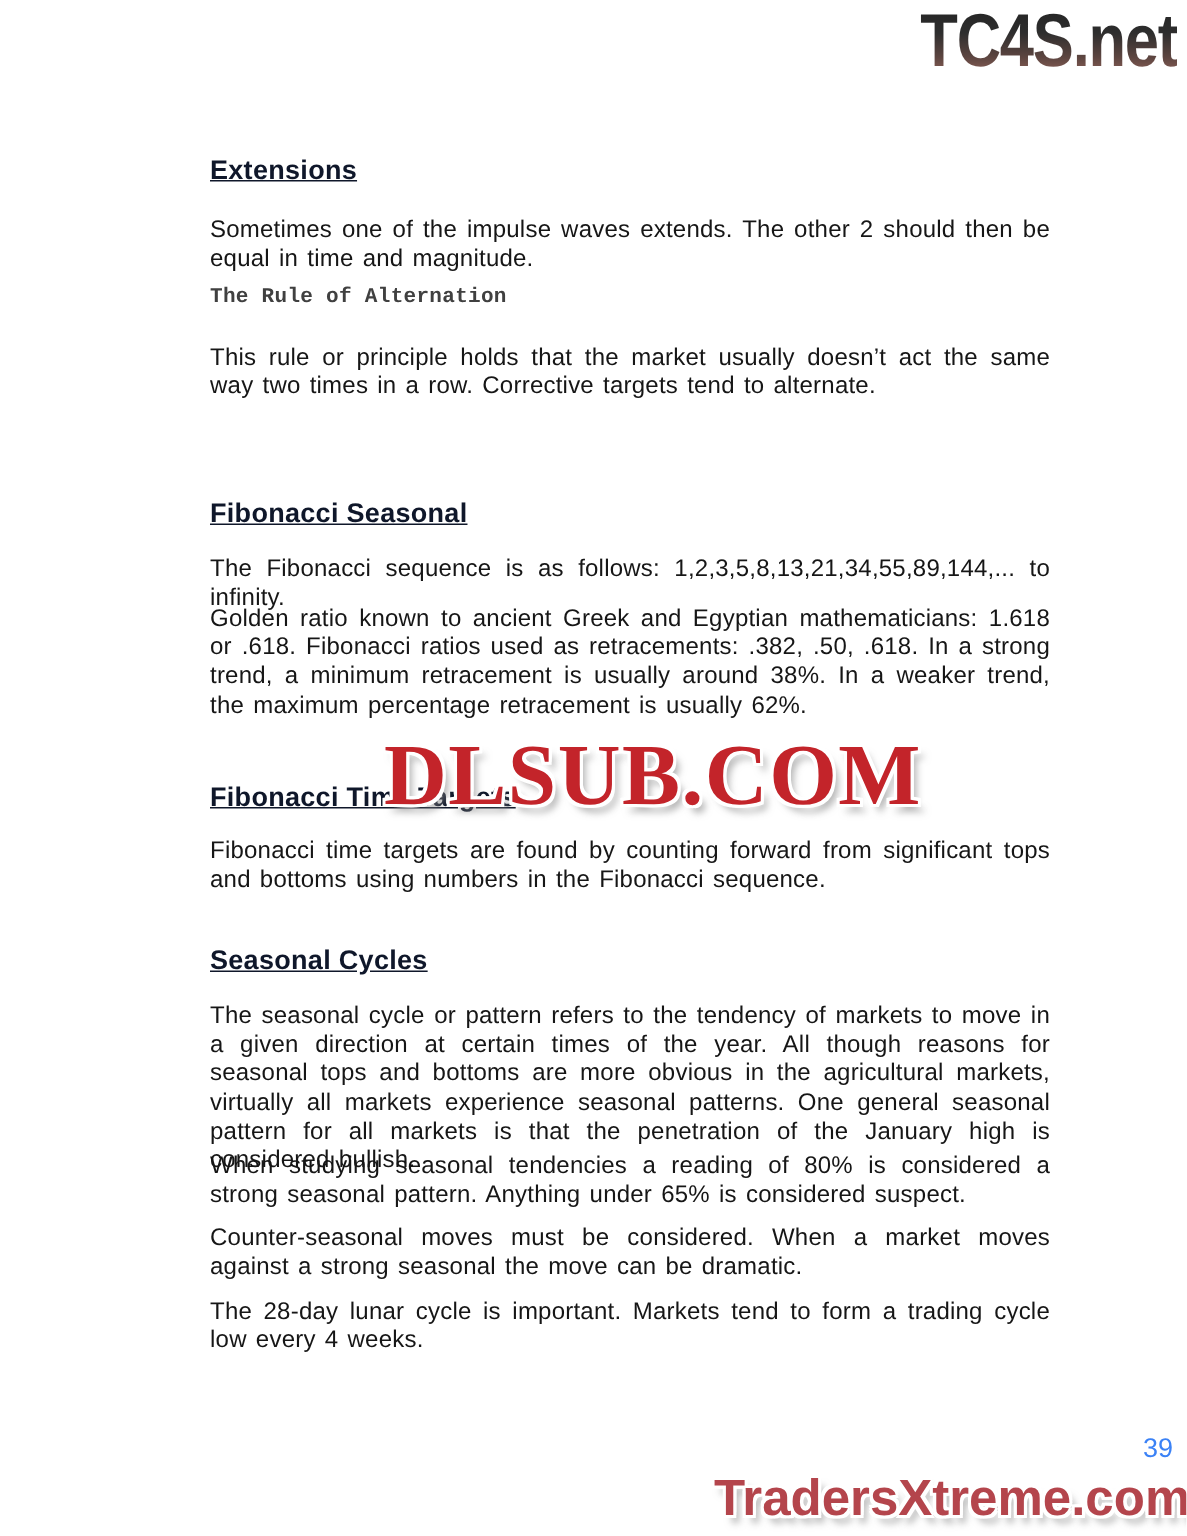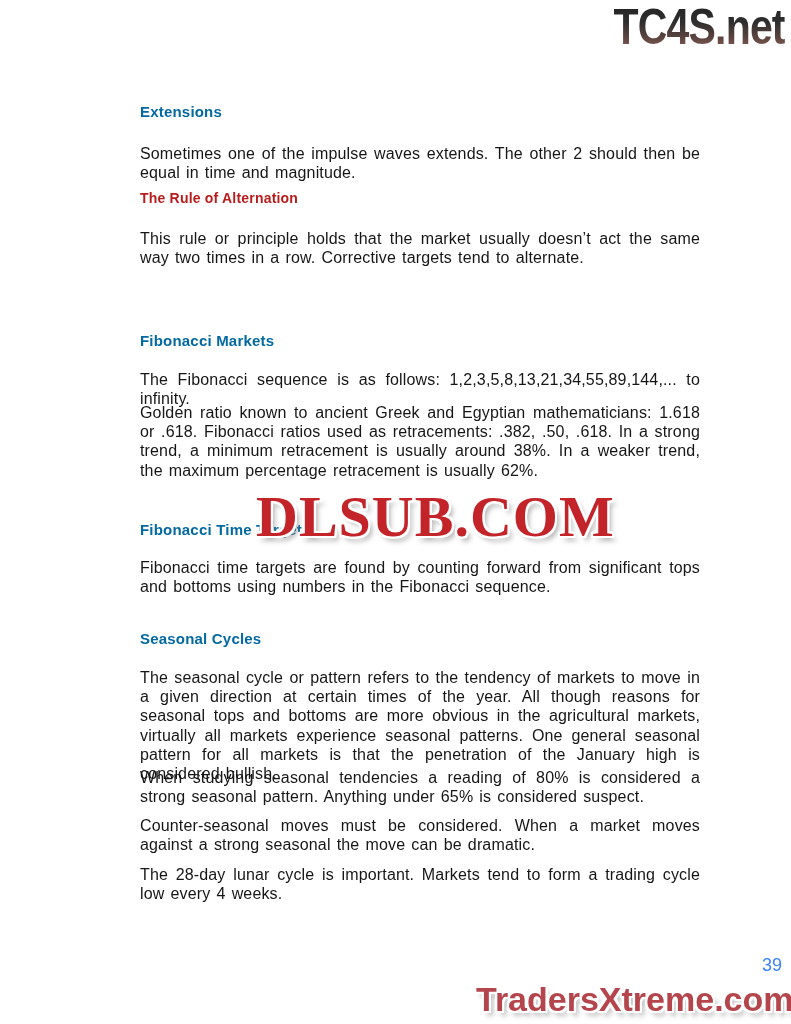--- a/index.html
+++ b/index.html
@@ -15,30 +15,32 @@
   .body-text {
     font-size: 16px;
     line-height: 19.2px;
     color: #161616;
     letter-spacing: 0.15px;
     word-spacing: 1.5px;
     text-align: justify;
     text-align-last: left;
   }
   .h-blue {
-    font-size: 15px;
+    font-size: 18px;
     font-weight: bold;
-    color: #0369a1;
+    color: #0f172a;
     letter-spacing: 0.2px;
+    text-decoration: underline;
   }
   .h-black {
     font-size: 14px;
     font-weight: bold;
-    color: #b91c1c;
+    color: #404040;
     letter-spacing: 0.2px;
+    font-family: Liberation Mono, monospace;
   }
   
   .tc4s {
     position: absolute;
     top: 2px;
     right: 6px;
     margin: 0;
     font-family: "Liberation Sans", sans-serif;
     font-weight: bold;
     font-size: 50px;
@@ -103,21 +105,21 @@
 
 <div class="page">
 
   <div class="tc4s">TC4S.net</div>
 
   <h1 class="abs h-blue" style="top:103px">Extensions</h1>
   <p class="abs body-text" style="top:144px">Sometimes one of the impulse waves extends.  The other 2 should then be equal in time and magnitude.</p>
   <h2 class="abs h-black" style="top:190px">The Rule of Alternation</h2>
   <p class="abs body-text" style="top:229px">This rule or principle holds that the market usually doesn’t act the same way two times in a row.  Corrective targets tend to alternate.</p>
 
-  <h1 class="abs h-blue" style="top:332px">Fibonacci Markets</h1>
+  <h1 class="abs h-blue" style="top:332px">Fibonacci Seasonal</h1>
   <p class="abs body-text" style="top:370px">The Fibonacci sequence is as follows: 1,2,3,5,8,13,21,34,55,89,144,... to infinity.</p>
   <p class="abs body-text" style="top:403px">Golden ratio known to ancient Greek and Egyptian mathematicians: 1.618 or .618.  Fibonacci ratios used as retracements: .382, .50, .618.  In a strong trend, a minimum retracement is usually around 38%. In a weaker trend, the maximum percentage retracement is usually 62%.</p>
 
   <div class="dlsub outline-red">DLSUB.COM</div>
 
   <h1 class="abs h-blue" style="top:521px">Fibonacci Time Targets</h1>
   <p class="abs body-text" style="top:558px">Fibonacci time targets are found by counting forward from significant tops and bottoms using numbers in the Fibonacci sequence.</p>
 
   <h1 class="abs h-blue" style="top:630px">Seasonal Cycles</h1>
   <p class="abs body-text" style="top:668px">The seasonal cycle or pattern refers to the tendency of markets to move in a given direction at certain times of the year.  All though reasons for seasonal tops and bottoms are more obvious in the agricultural markets, virtually all markets experience seasonal patterns.  One general seasonal pattern for all markets is that the penetration of the January high is considered bullish.</p>

